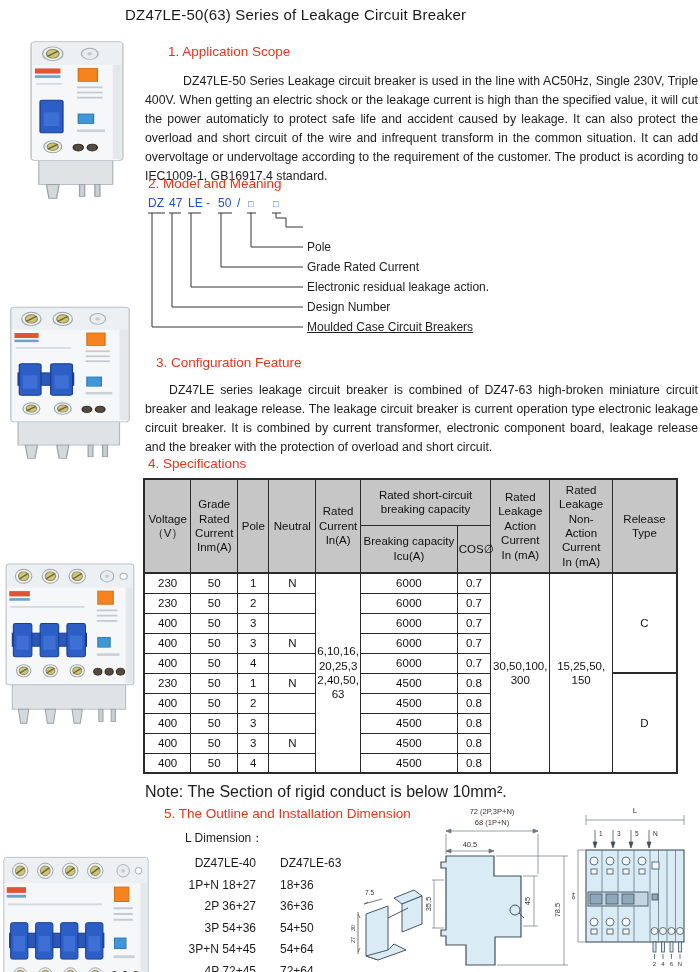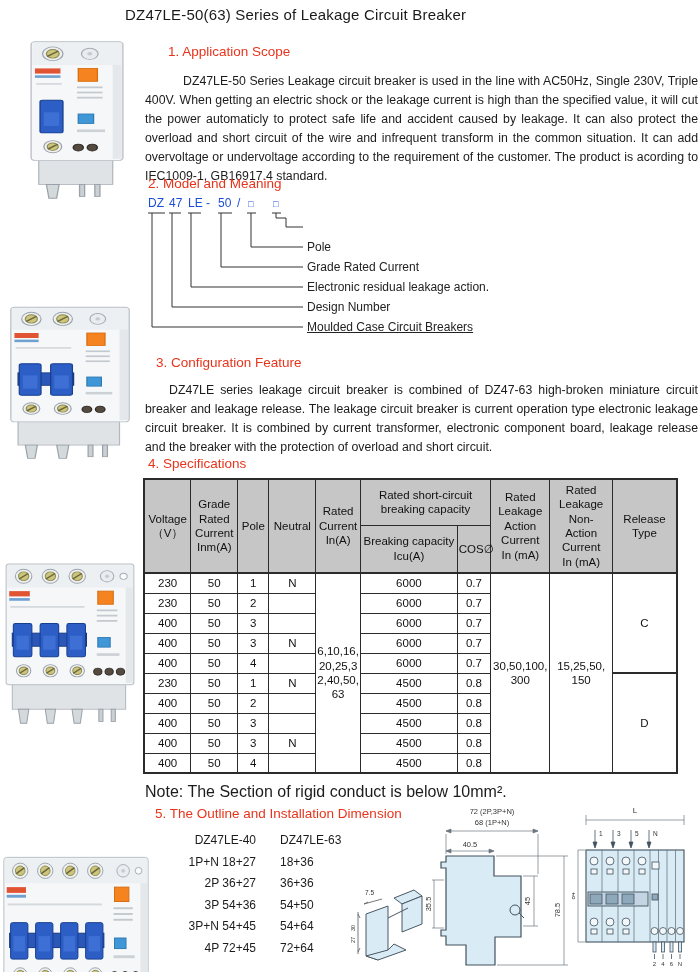--- a/index.html
+++ b/index.html
@@ -406,23 +406,24 @@
       <td>4</td>
       <td></td>
       <td>4500</td>
       <td>0.8</td>
     </tr>
   </tbody>
 </table>
 
 <div class="abs note" style="left:145px;top:783px;">Note: The Section of rigid conduct is below 10mm².</div>
 
-<div class="abs sec-h" style="left:155px;top:806px;">5. The Outline and Installation Dimension</div>
+<div class="abs sec-h" style="left:164px;top:806px;">5. The Outline and Installation Dimension</div>
 
 <div class="abs" style="left:150px;top:830px;">
+  <div class="ldim-title">L Dimension：</div>
   <div class="ldim-grid">
     <div class="c1">DZ47LE-40</div>
     <div class="c2">DZ47LE-63</div>
     <div class="c1">1P+N 18+27</div>
     <div class="c2">18+36</div>
     <div class="c1">2P 36+27</div>
     <div class="c2">36+36</div>
     <div class="c1">3P 54+36</div>
     <div class="c2">54+50</div>
     <div class="c1">3P+N 54+45</div>

